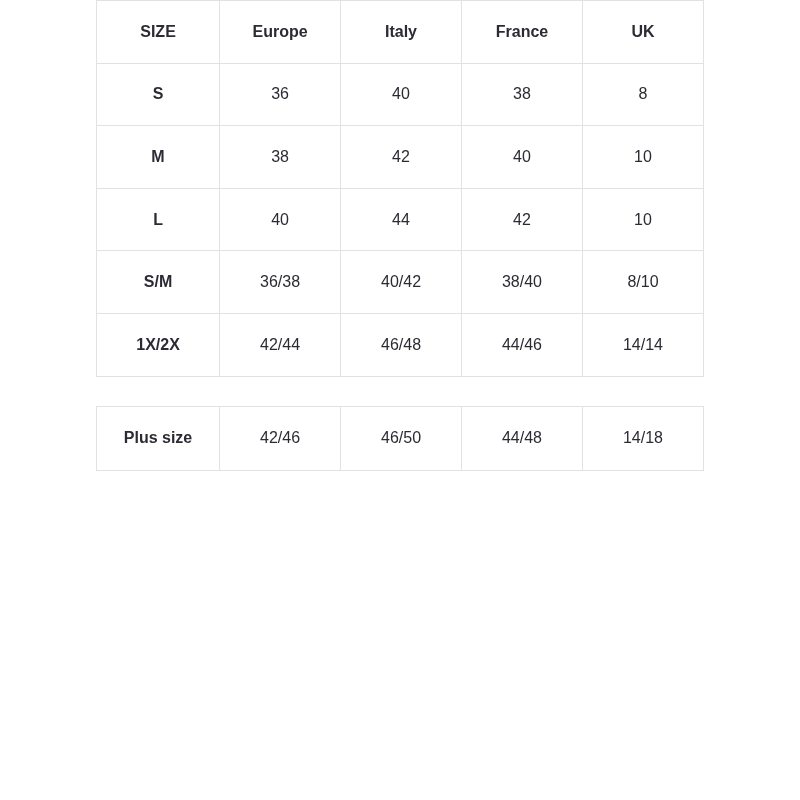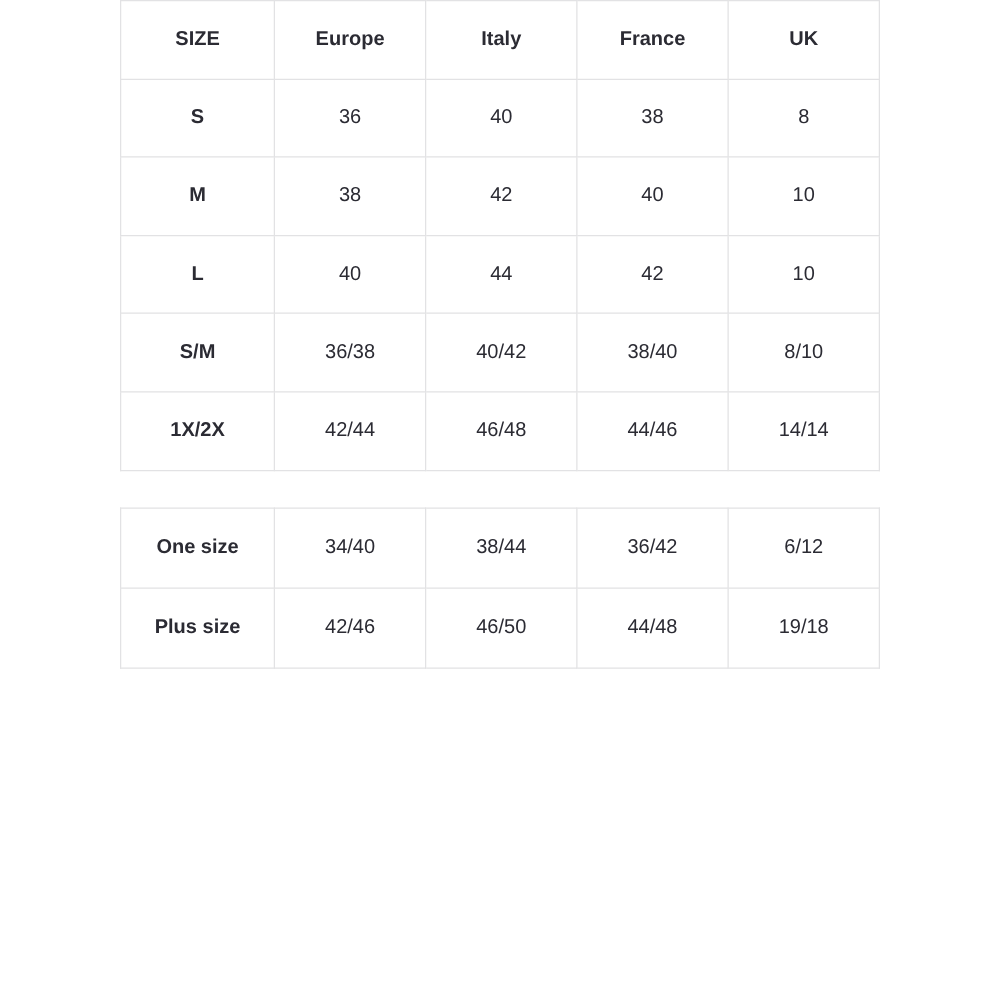--- a/index.html
+++ b/index.html
@@ -111,29 +111,22 @@
   <table class="size-table secondary-table">
     <colgroup>
       <col class="c-label">
         <col class="c-col">
         <col class="c-col">
         <col class="c-col">
         <col class="c-col">
     </colgroup>
     <tbody>
       <tr>
-        <td class="row-head">One size</td>
-        <td>34/40</td>
-        <td>38/44</td>
-        <td>36/42</td>
-        <td>6/12</td>
-      </tr>
-      <tr>
         <td class="row-head">Plus size</td>
         <td>42/46</td>
         <td>46/50</td>
         <td>44/48</td>
-        <td>19/18</td>
+        <td>14/18</td>
       </tr>
     </tbody>
   </table>
 
 </div>
 
 </body></html>

